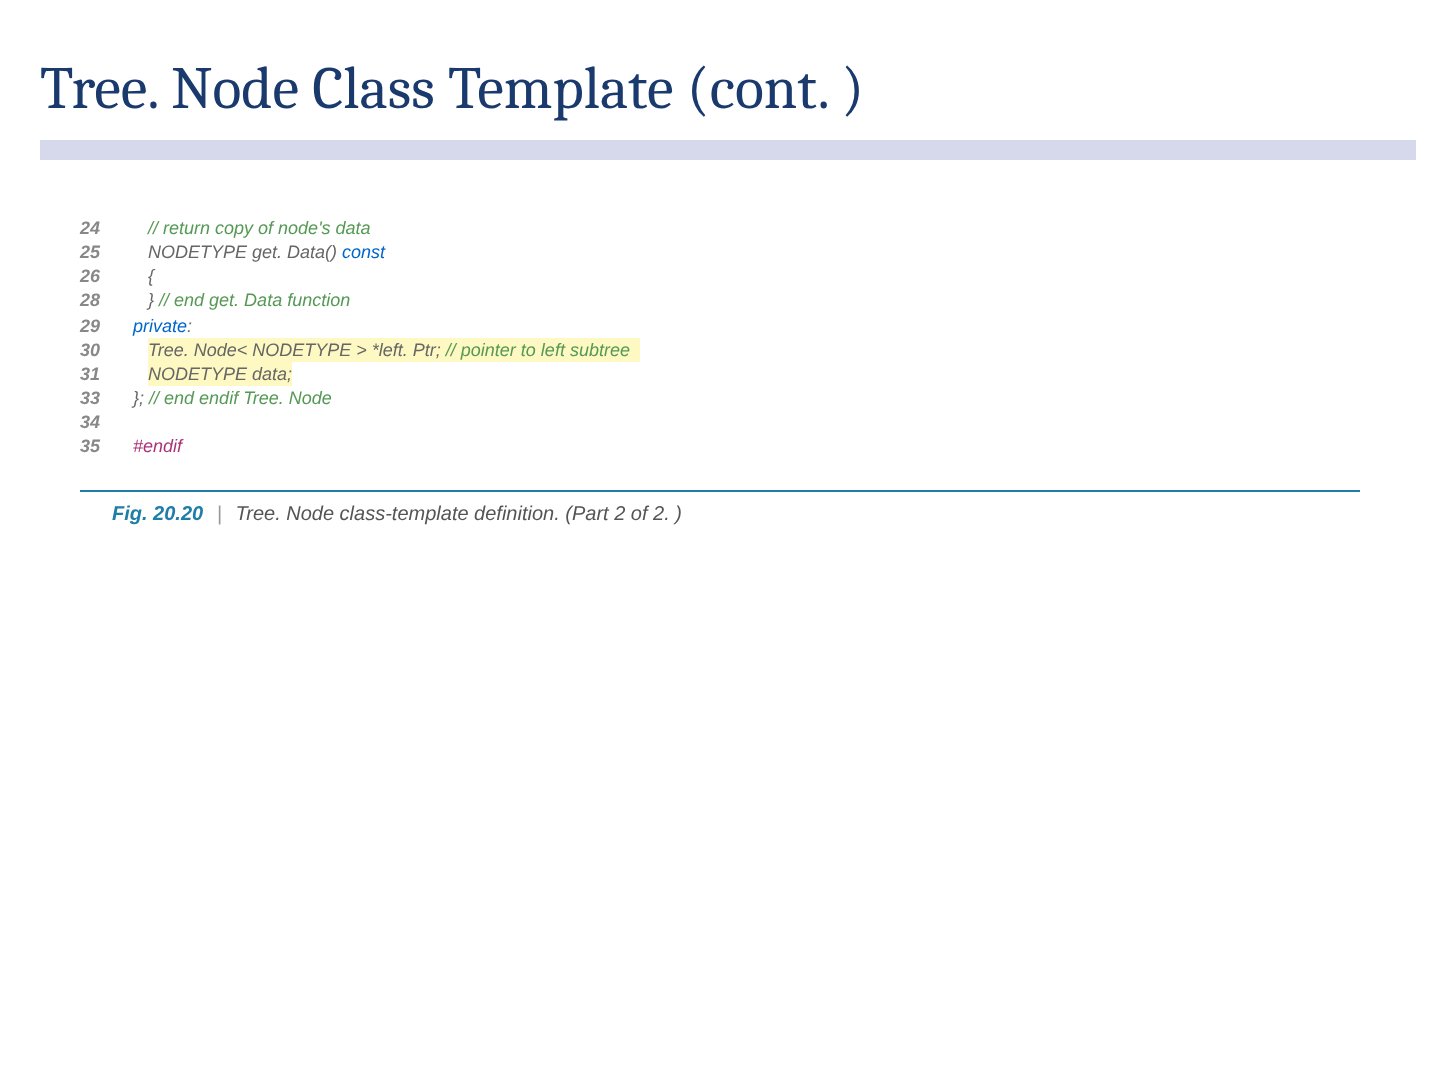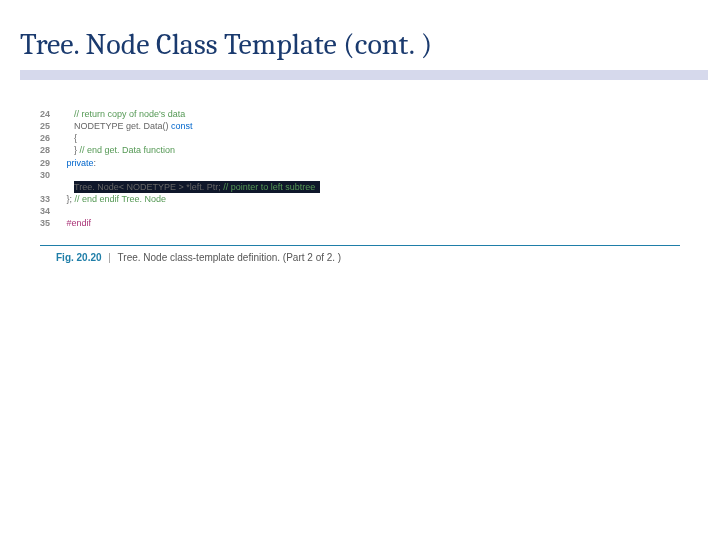--- a/index.html
+++ b/index.html
@@ -22,20 +22,21 @@
     padding: 27px 20px 8px 20px;
     font-family: Cambria, Georgia, serif;
   }
   .title-underline {
     height: 10px;
     background: #d6d9ec;
     margin: 0 12px 0 20px;
   }
   .content {
     padding: 28px 40px 10px 40px;
+    font-style: italic;
   }
   .code-block {
     font-family: Verdana, Geneva, sans-serif;
     font-size: 9px;
     line-height: 1.35;
     color: #666;
   }
   .code-line {
     display: flex;
     align-items: flex-start;
@@ -48,23 +49,22 @@
     text-align: left;
   }
   .code {
     white-space: pre;
     flex: 1;
   }
   .comment { color: #559955; }
   .keyword { color: #0066cc; }
   .preproc { color: #aa3377; }
   .hl {
-    background: #0f172a;
+    background: #fef9c3;
     display: inline-block;
-    margin-top: 12px;
   }
   .caption-rule {
     border: none;
     border-top: 1.5px solid #1f7ea8;
     margin: 16px 0 4px 0;
   }
   .caption {
     font-family: Verdana, Geneva, sans-serif;
     font-size: 10px;
     color: #555;
@@ -107,20 +107,24 @@
         </div>
         <div class="code-line">
           <span class="lineno">29</span>
           <span class="code"><span> </span><span><span class="keyword">private</span><span>:</span></span></span>
         </div>
         <div class="code-line">
           <span class="lineno">30</span>
           <span class="code"><span>    </span><span class="hl"><span>Tree. Node&lt; NODETYPE &gt; *left. Ptr; </span><span class="comment">// pointer to left subtree</span><span>  </span></span></span>
         </div>
         <div class="code-line">
+          <span class="lineno">31</span>
+          <span class="code"><span>    </span><span class="hl"><span>NODETYPE data;</span></span></span>
+        </div>
+        <div class="code-line">
           <span class="lineno">33</span>
           <span class="code"><span> </span><span><span>}; </span><span class="comment">// end endif Tree. Node</span></span></span>
         </div>
         <div class="code-line">
           <span class="lineno">34</span>
           <span class="code"><span></span><span></span></span>
         </div>
         <div class="code-line">
           <span class="lineno">35</span>
           <span class="code"><span> </span><span><span class="preproc">#endif</span></span></span>

